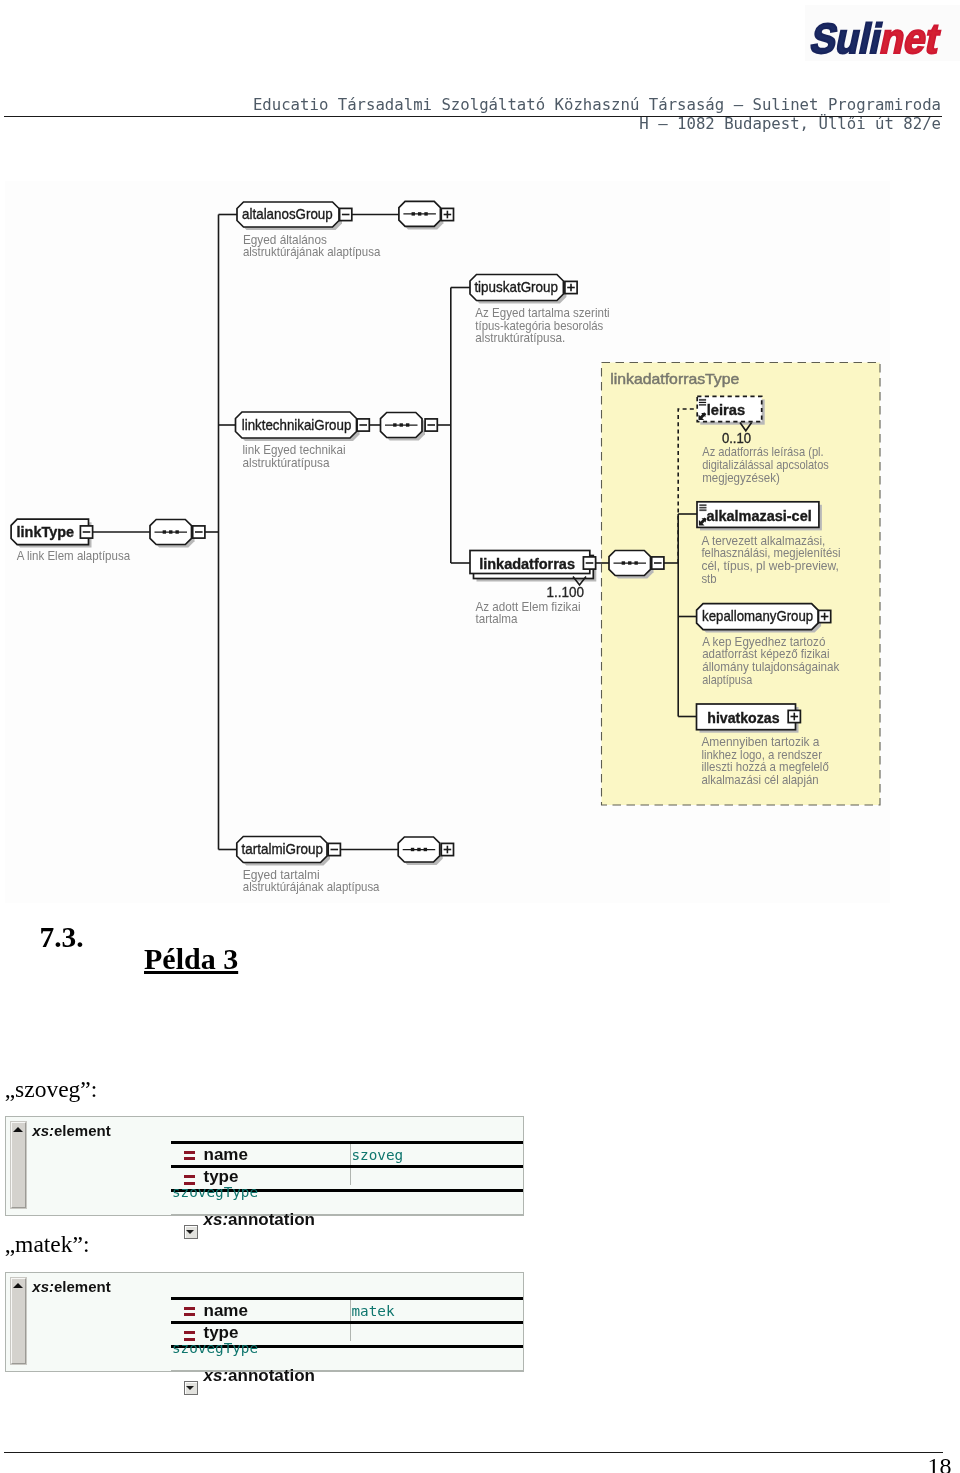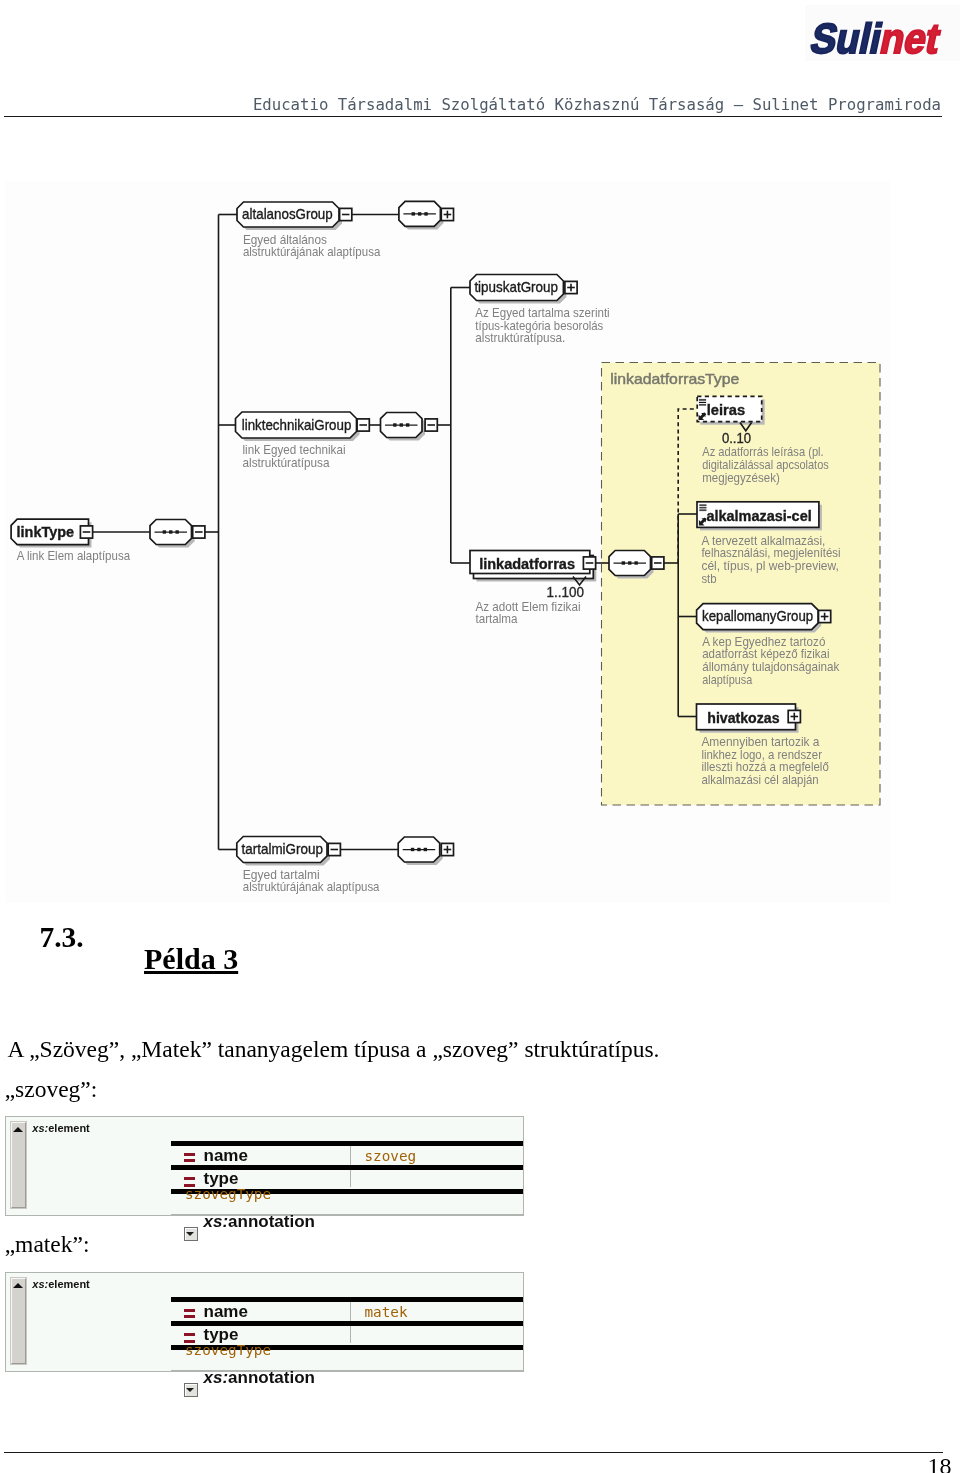--- a/index.html
+++ b/index.html
@@ -31,64 +31,64 @@
   .xstable{position:absolute;width:518.5px;height:99.5px;background:#f6faf7;
      border:1px solid #b0b5b0;box-sizing:border-box;}
   .xst-scroll{position:absolute;left:5.3px;top:5.4px;width:14.9px;height:85.4px;
      background:#d4d2cd;box-sizing:border-box;
      border-top:1px solid #f7f7f5;border-left:1px solid #f7f7f5;
      border-right:1px solid #9b9a95;border-bottom:1px solid #9b9a95;
      box-shadow:0 0 0 1px #c9c8c3;}
   .xst-scroll-arrow{position:absolute;left:1.2px;top:4.0px;width:0;height:0;
      border-left:5.5px solid transparent;border-right:5.5px solid transparent;border-bottom:5.6px solid #101010;}
   .xst-title{position:absolute;left:26.3px;top:5.6px;font-family:"Liberation Sans",sans-serif;
-     font-size:11px;line-height:1;color:#121212;white-space:nowrap;}
+     font-size:15px;line-height:1;color:#121212;white-space:nowrap;}
   .xst-title i{font-style:italic;font-weight:bold;}
   .xst-title b{font-weight:bold;font-style:normal;}
   .xst-rows{position:absolute;left:165px;top:24.2px;width:351.5px;}
-  .xrow{display:flex;height:24.2px;box-sizing:border-box;border-top:5px solid #000000;}
+  .xrow{display:flex;height:24.2px;box-sizing:border-box;border-top:3px solid #000000;}
   .xrow:nth-child(2){height:23.3px;flex-direction:column;}
   .xrow:nth-child(3){height:26.5px;border-bottom:1px solid #b0b5b0;}
   .xcell-n{width:179.5px;box-sizing:border-box;border-right:1px solid #b0b5b0;
      display:flex;align-items:center;position:relative;}
   .xcell-n.full{width:351.5px;border-right:none;margin-top:28px;}
   .eqicon{position:absolute;left:13.0px;top:7.0px;width:11.2px;height:9.5px;}
   .eqicon i{position:absolute;left:0;width:11.2px;height:3.1px;background:#8b1526;display:block;}
   .eqicon i:first-child{top:0;}
   .eqicon i:last-child{top:6.2px;}
   .dropicon{position:absolute;left:12.8px;top:5.0px;width:14px;height:14.5px;
      background:#e2e2de;border:1px solid #707070;box-sizing:border-box;
      box-shadow:inset 1px 1px 0 #fdfdfd;}
   .dropicon span{position:absolute;left:1.6px;top:4.2px;width:0;height:0;
      border-left:4.6px solid transparent;border-right:4.6px solid transparent;border-top:4.6px solid #1d1d1d;}
   .xlabel{font-family:"Liberation Sans",sans-serif;font-size:17.0px;font-weight:bold;color:#101010;
      margin-left:32.5px;line-height:1;white-space:nowrap;}
   .xlabel i{font-style:italic;}
   .xcell-v{flex:1;display:flex;align-items:center;
      font-family:"DejaVu Sans Mono","Liberation Mono",monospace;font-size:14.3px;line-height:1;
-     color:#a16207;padding-left:14px;white-space:nowrap;}
+     color:#0f766e;padding-left:1px;white-space:nowrap;}
 
   
   .ftr-rule{position:absolute;left:4px;top:1452px;width:939px;height:0;border-top:1.4px solid #1a1a1a;}
   .ftr-num{position:absolute;left:927.5px;top:1453.5px;font-family:"Liberation Serif",serif;font-size:24px;line-height:1;color:#000;}
 </style>
 </head>
 <body>
 
 <div class="page">
 
   <div class="hdr">
     <svg class="logo" viewBox="0 0 170 60" xmlns="http://www.w3.org/2000/svg">
       <rect x="0" y="0" width="170" height="56" fill="#fbfbfb"></rect>
       <g transform="translate(8,0) skewX(-12)">
         <text x="6" y="47.8" textLength="69.5" lengthAdjust="spacingAndGlyphs" font-family="Liberation Sans, sans-serif" font-size="42" font-weight="bold" fill="#1b2a63" stroke="#18245c" stroke-width="2.1">Suli</text>
         <text x="75.5" y="47.8" textLength="58" lengthAdjust="spacingAndGlyphs" font-family="Liberation Sans, sans-serif" font-size="42" font-weight="bold" fill="#d42032" stroke="#cf1832" stroke-width="2.1">net</text>
       </g>
     </svg>
-    <div class="hdr-lines"><div>Educatio Társadalmi Szolgáltató Közhasznú Társaság – Sulinet Programiroda</div></div>
+    <div class="hdr-lines"><div>Educatio Társadalmi Szolgáltató Közhasznú Társaság – Sulinet Programiroda</div><div>H – 1082 Budapest, Üllői út 82/e</div></div>
     <div class="hdr-rule"></div>
   </div>
 
   <div class="diagram-wrap">
   <svg class="diag-svg" width="960" height="1473" viewBox="0 0 960 1473" xmlns="http://www.w3.org/2000/svg">
     <rect x="5" y="181" width="885" height="722" fill="#fdfdfd"></rect>
     <rect x="601.5" y="362.5" width="278.5" height="442.5" fill="#fbf7c5" stroke="#5e5e52" stroke-width="1.1" stroke-dasharray="8.5,5.5"></rect>
     <text x="610.3" y="383.7" font-family="Liberation Sans, sans-serif" font-size="14.6" font-weight="normal" text-anchor="start" fill="#77776d" stroke="#77776d" stroke-width="0.45" textLength="129" lengthAdjust="spacingAndGlyphs">linkadatforrasType</text>
     <path d="M20.2,522.2 L91.5,522.2 L91.5,522.2 L91.5,547.6 L91.5,547.6 L20.2,547.6 L14.1,541.5 L14.1,528.3 Z" fill="#b8b8b8"></path>
     <path d="M17.2,519.2 L88.5,519.2 L88.5,519.2 L88.5,544.6 L88.5,544.6 L17.2,544.6 L11.1,538.5 L11.1,525.3 Z" fill="#fff" stroke="#1a1a1a" stroke-width="1.7"></path>
@@ -268,21 +268,20 @@
     <text x="242.8" y="878.8" font-family="Liberation Sans, sans-serif" font-size="11.9" fill="#808080">
     <tspan x="242.8" dy="0" textLength="76.9" lengthAdjust="spacingAndGlyphs">Egyed tartalmi</tspan>
     <tspan x="242.8" dy="12.65" textLength="136.7" lengthAdjust="spacingAndGlyphs">alstruktúrájának alaptípusa</tspan>
     </text>
 
   </svg>
   </div>
 
   <div class="sec-num" style="left:39.5px;top:923px;">7.3.</div>
   <div class="sec-title" style="left:144.0px;top:944.0px;text-decoration:underline;">Példa 3</div>
-  <div class="para" style="left:7.6px;top:1037.6px;">A „Szöveg”, „Matek” tananyagelem típusa a „szoveg” struktúratípus.</div>
   <div class="para" style="left:4.7px;top:1078.0px;">„szoveg”:</div>
   <div class="para" style="left:4.7px;top:1233.0px;">„matek”:</div>
 
   <div class="xstable" style="left:5px;top:1116px;">
     <div class="xst-scroll">
         <div class="xst-scroll-arrow"></div>
       </div>
     <div class="xst-title"><i>xs:</i><b>element</b></div>
     <div class="xst-rows">
       <div class="xrow">

